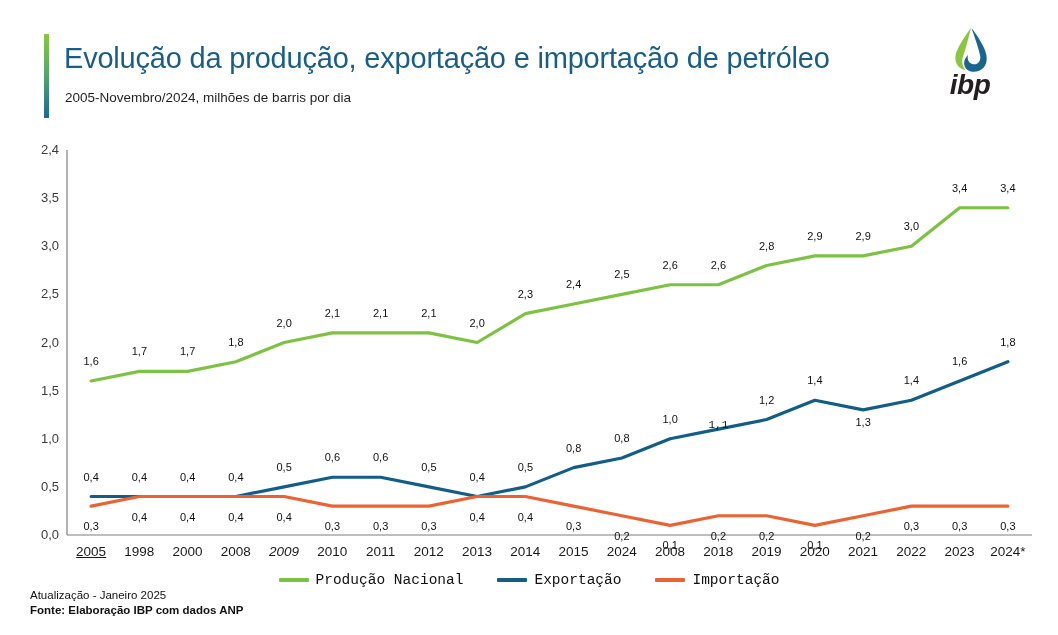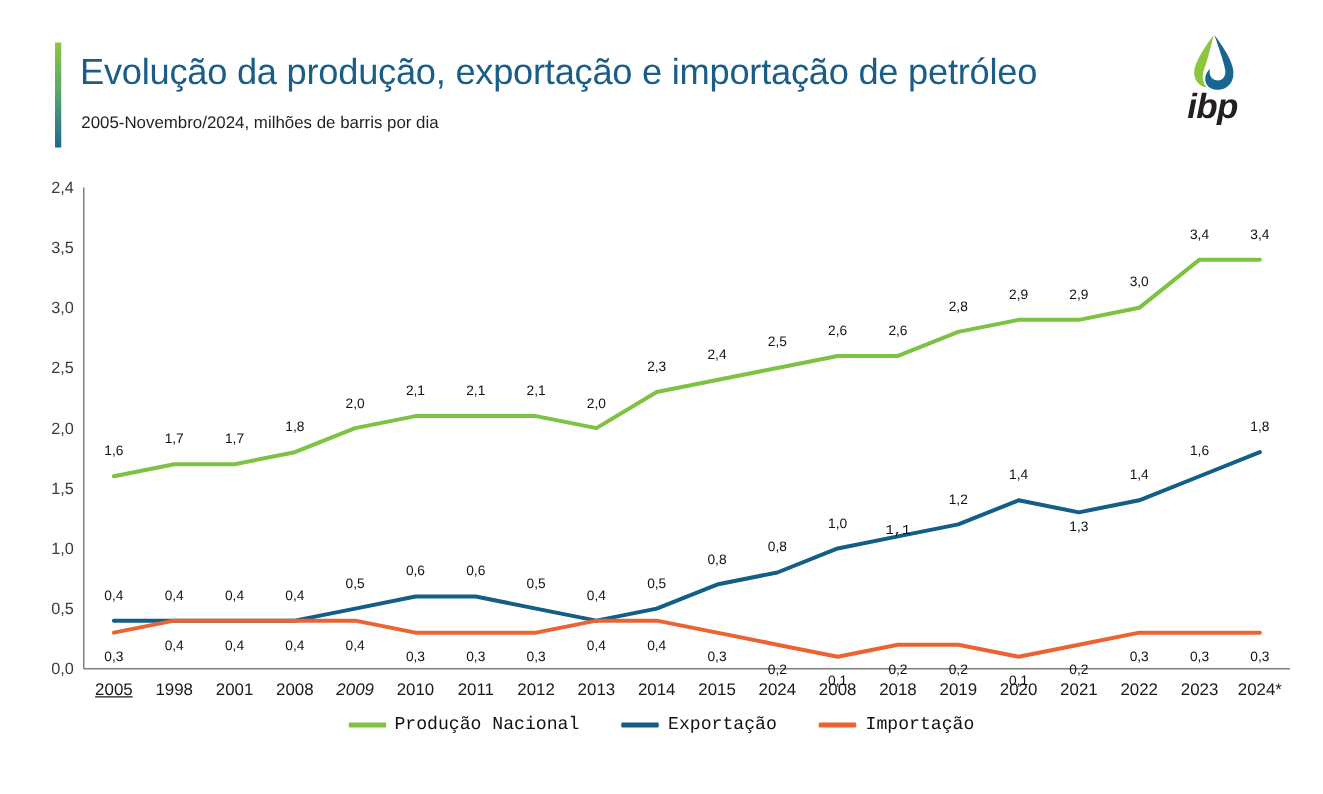--- a/index.html
+++ b/index.html
@@ -100,21 +100,21 @@
         <div class="ytick" style="left: 19px; top: 286.375px;">2,5</div>
         <div class="ytick" style="left: 19px; top: 334.5px;">2,0</div>
         <div class="ytick" style="left: 19px; top: 382.625px;">1,5</div>
         <div class="ytick" style="left: 19px; top: 430.75px;">1,0</div>
         <div class="ytick" style="left: 19px; top: 478.875px;">0,5</div>
         <div class="ytick" style="left: 19px; top: 527px;">0,0</div>
       </div>
     <div id="xtick-layer">
         <div class="xtick" style="left: 61.125px; top: 544px; text-decoration: underline;">2005</div>
         <div class="xtick" style="left: 109.375px; top: 544px;">1998</div>
-        <div class="xtick" style="left: 157.625px; top: 544px;">2001</div>
+        <div class="xtick" style="left: 157.625px; top: 544px;">2000</div>
         <div class="xtick" style="left: 205.875px; top: 544px;">2008</div>
         <div class="xtick" style="left: 254.125px; top: 544px; font-style: italic;">2009</div>
         <div class="xtick" style="left: 302.375px; top: 544px;">2010</div>
         <div class="xtick" style="left: 350.625px; top: 544px;">2011</div>
         <div class="xtick" style="left: 398.875px; top: 544px;">2012</div>
         <div class="xtick" style="left: 447.125px; top: 544px;">2013</div>
         <div class="xtick" style="left: 495.375px; top: 544px;">2014</div>
         <div class="xtick" style="left: 543.625px; top: 544px;">2015</div>
         <div class="xtick" style="left: 591.875px; top: 544px;">2024</div>
         <div class="xtick" style="left: 640.125px; top: 544px;">2008</div>
@@ -198,14 +198,18 @@
       <div class="legend-item">
         <span class="legend-swatch" style="background: rgb(18, 94, 135);"></span>
         <span class="legend-label">Exportação</span>
       </div>
       <div class="legend-item">
         <span class="legend-swatch" style="background: rgb(236, 99, 51);"></span>
         <span class="legend-label">Importação</span>
       </div>
     </div>
 
+  <div class="footer">
+    <div class="footer-line">Atualização - Janeiro 2025</div>
+    <div class="footer-line bold">Fonte: Elaboração IBP com dados ANP</div>
+  </div>
 
 </div>
 
 </body></html>

